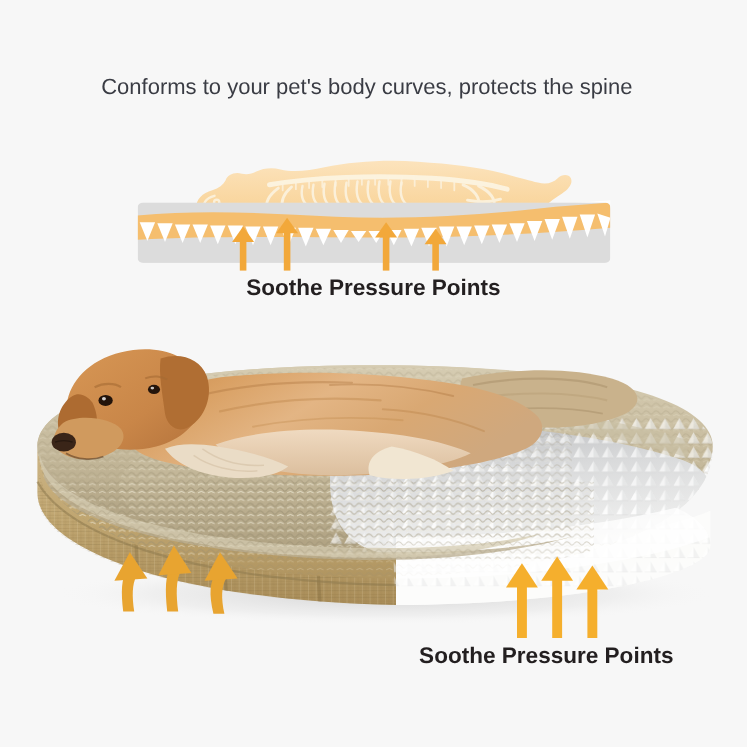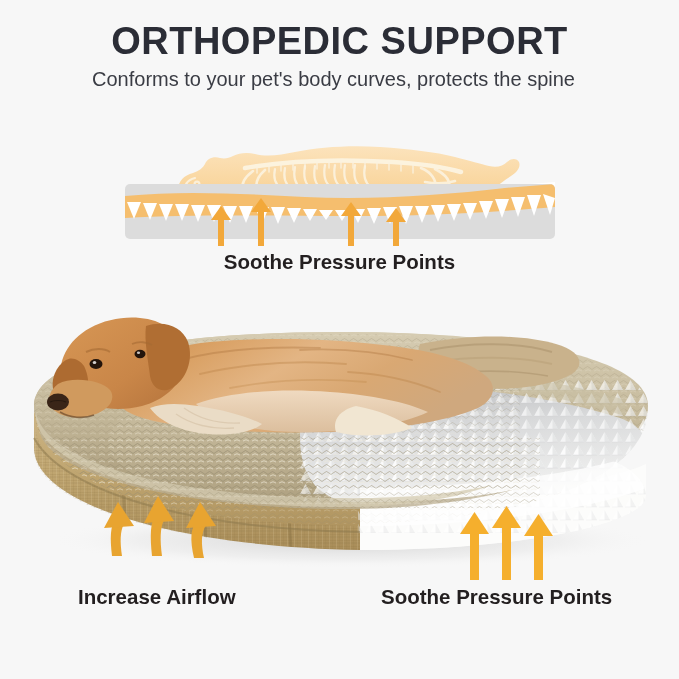--- a/index.html
+++ b/index.html
@@ -56,21 +56,20 @@
     white-space:nowrap;
   }
   .cap-left{left:78px;}
   .cap-right{left:381px;}
 </style>
 </head>
 <body>
 
 <div class="stage">
 
-  <div class="title">ORTHOPEDIC SUPPORT</div>
 
   <div class="subtitle">Conforms to your pet's body curves, protects the spine</div>
 
   <div class="diagram">
     <svg viewBox="0 0 430 115" preserveAspectRatio="none" aria-hidden="true">
       <defs>
         <clipPath id="slabClip">
           <rect x="0" y="60" width="430" height="55" rx="5"></rect>
         </clipPath>
         <linearGradient id="dogFill" x1="0" y1="0" x2="0" y2="1">
@@ -477,17 +476,16 @@
         </g>
         <g>
           <rect x="534" y="242" width="9" height="50"></rect>
           <path d="M538.5,226 L553,248 L524,248 Z"></path>
         </g>
       </g>
     </svg>
   </div>
 
   <div class="caption-row">
-    <div class="cap cap-left">Increase Airflow</div>
     <div class="cap cap-right">Soothe Pressure Points</div>
   </div>
 
 </div>
 
 </body></html>

